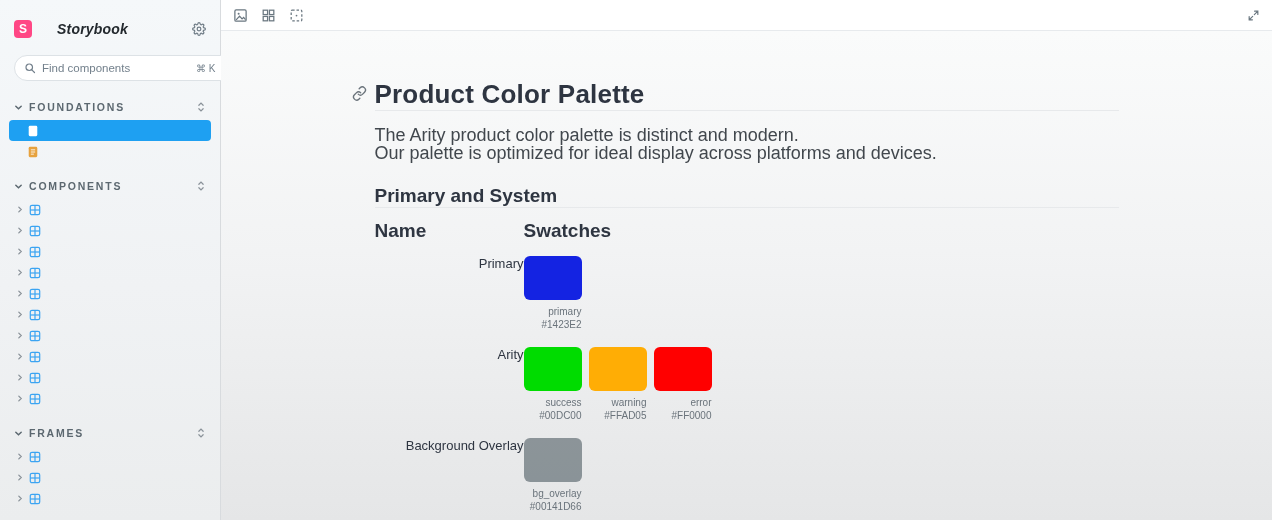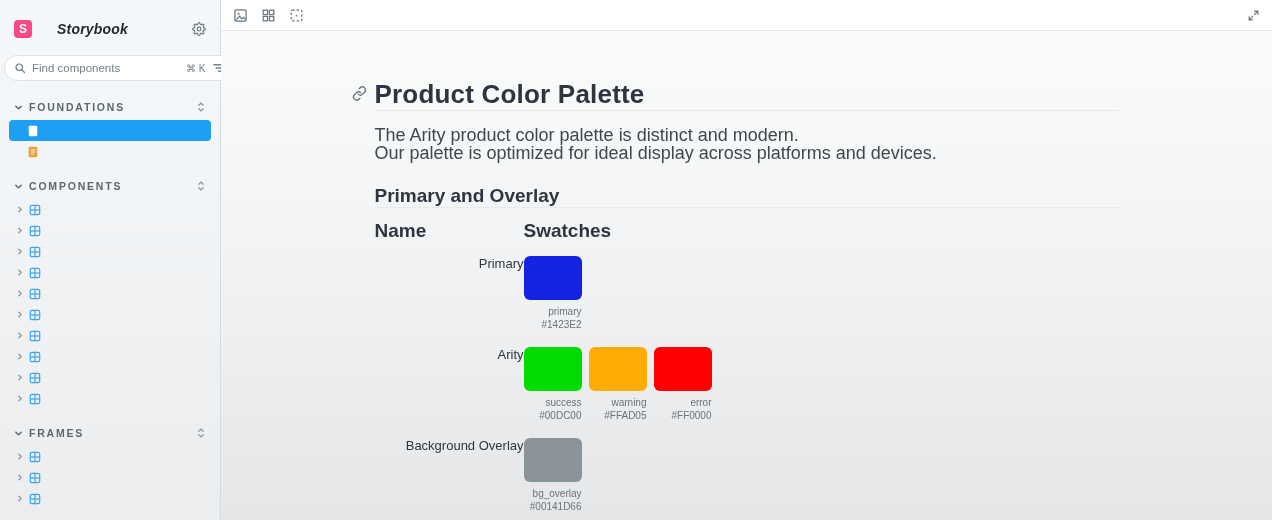--- a/index.html
+++ b/index.html
@@ -20,21 +20,21 @@
   }
   .sb-header { display:flex; align-items:center; padding:0 14px; height:22px; }
   .sb-logo {
     width:18px; height:18px; border-radius:4px; background:#FF4785;
     color:#fff; font-weight:bold; font-size:12px;
     display:flex; align-items:center; justify-content:center;
   }
   .sb-brand { font-weight:bold; font-size:14px; margin-left:25px; color:#23292E; letter-spacing:.2px;font-style:italic; }
   .sb-header .spacer { flex:1; }
   .gear { color:#6E7B85; font-size:14px; line-height:1; cursor:pointer; }
-  .sb-search-row { display:flex; align-items:center; gap:8px; padding:0 4px; margin-top:15px; }
+  .sb-search-row { display:flex; align-items:center; gap:8px; padding:0 14px; margin-top:15px; }
   .sb-search {
     flex:1; height:26px; background:#fff; border:1px solid #DDE2E6; border-radius:16px;
     display:flex; align-items:center; padding:0 8px 0 9px; color:#73808C;
   }
   .sb-search input {
     border:none; outline:none; background:transparent; flex:1; min-width:0;
     font-family:"Liberation Sans", sans-serif; font-size:11.5px; color:#3A4249; margin-left:6px;
   }
   .sb-search input::placeholder { color:#73808C; }
   .kbd { font-size:10px; color:#73808C; white-space:nowrap; margin-right:8px; }
@@ -460,21 +460,21 @@
         </span>
         <h1 class="doc-title">Product Color Palette</h1>
       </div>
       <hr class="rule title-rule">
 
       <div class="doc-paragraphs" id="doc-paragraphs">
           <p>The Arity product color palette is distinct and modern.</p>
           <p>Our palette is optimized for ideal display across platforms and devices.</p>
         </div>
 
-      <h2 class="doc-h2">Primary and Overlay</h2>
+      <h2 class="doc-h2">Primary and System</h2>
       <hr class="rule h2-rule">
 
       <div class="pal-table">
         <div class="pal-header">
           <div class="pal-name-col">Name</div>
           <div class="pal-sw-col">Swatches</div>
         </div>
         <div id="pal-rows">
             <div class="pal-row">
               <div class="pal-name-col">Primary</div>

